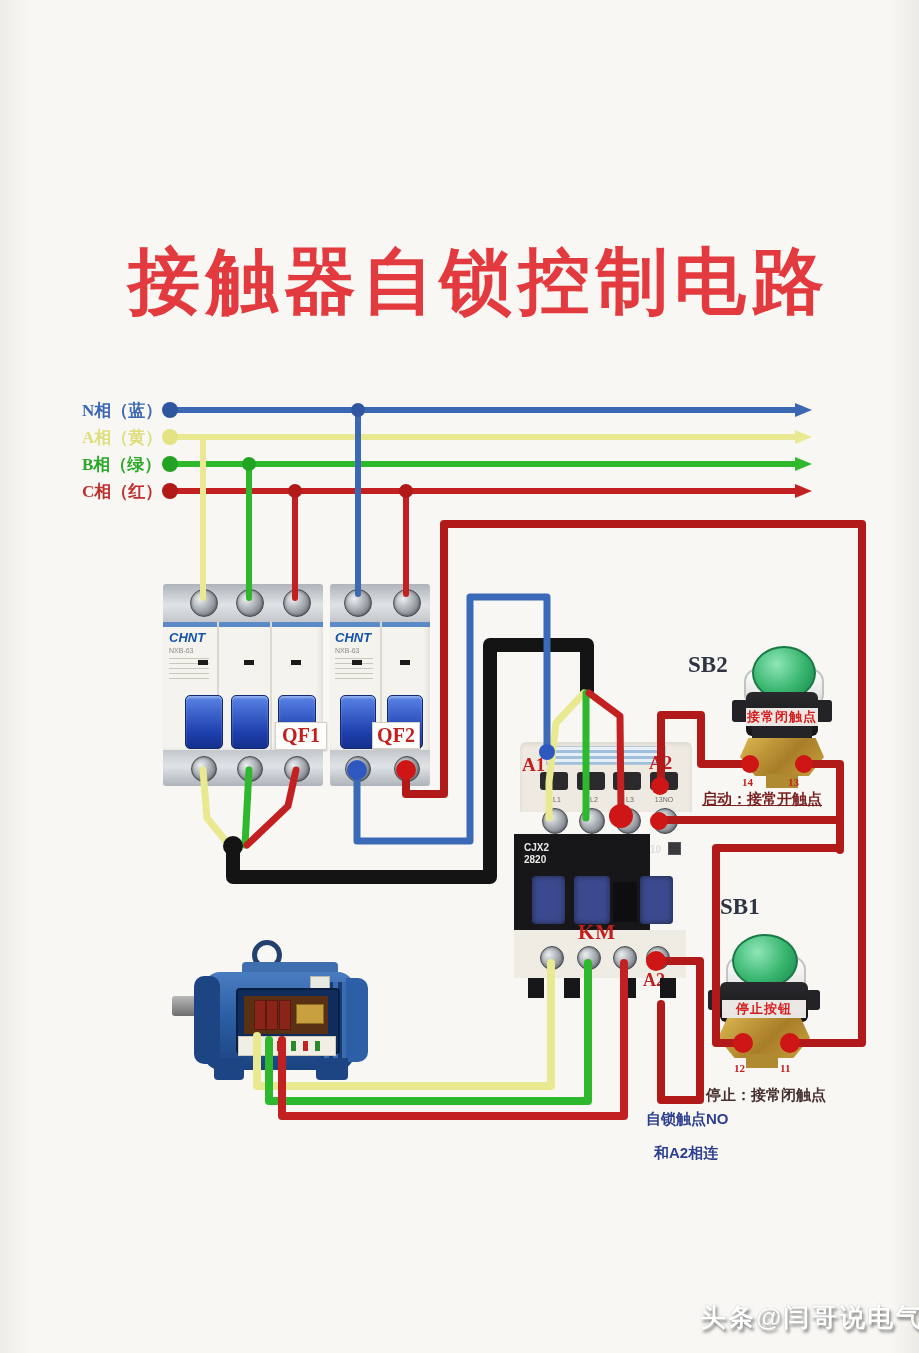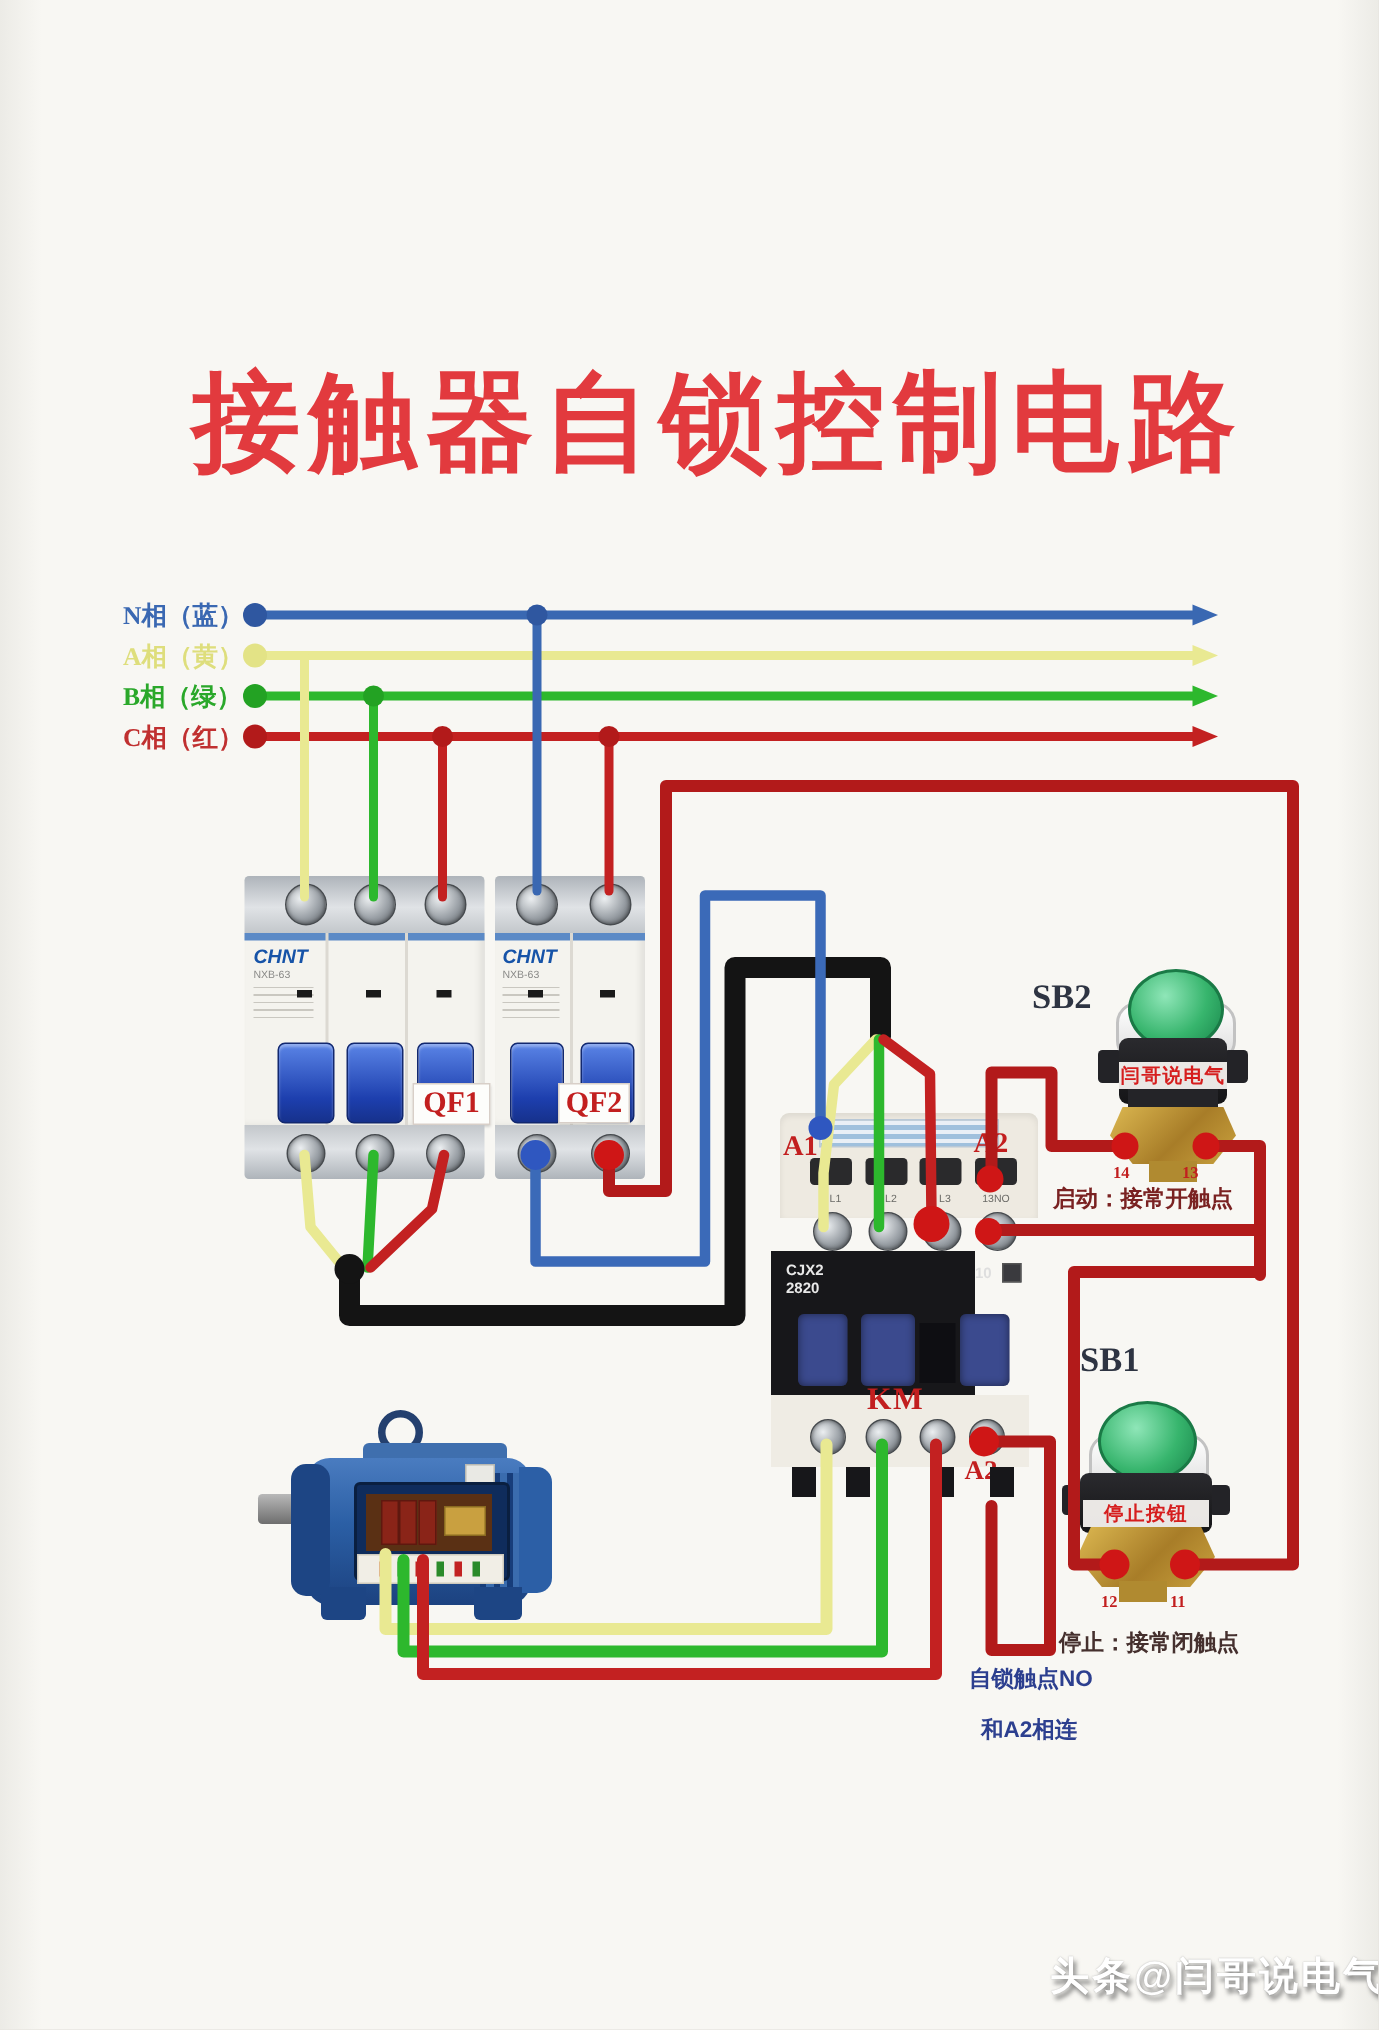--- a/index.html
+++ b/index.html
@@ -148,27 +148,27 @@
     <div class="ab blacksq" style="left:146px;top:236px;width:16px;height:20px;"></div>
   </div>
 
   <div class="ab" style="left:686px;top:640px;width:190px;height:175px;">
     <div class="ab sbname" style="left:2px;top:12px;">SB2</div>
     <div class="ab capring" style="left:58px;top:28px;width:76px;height:36px;"></div>
     <div class="ab capgreen" style="left:66px;top:6px;width:60px;height:50px;"></div>
     <div class="ab" style="left:46px;top:60px;width:16px;height:22px;background:#232327;border-radius:3px;"></div>
     <div class="ab" style="left:130px;top:60px;width:16px;height:22px;background:#232327;border-radius:3px;"></div>
     <div class="ab btnbody" style="left:60px;top:52px;width:72px;height:44px;"></div>
-    <div class="ab btnband" style="left:60px;top:68px;width:72px;height:18px;">闫哥说电气</div>
+    <div class="ab btnband" style="left:60px;top:68px;width:72px;height:18px;">接常闭触点</div>
     <div class="ab" style="left:66px;top:86px;width:60px;height:16px;background:#242428;"></div>
     <div class="ab goldbase" style="left:54px;top:98px;width:84px;height:38px;"></div>
     <div class="ab" style="left:80px;top:134px;width:32px;height:14px;background:#b08a30;"></div>
     <div class="ab tnum" style="left:56px;top:136px;">14</div>
     <div class="ab tnum" style="left:102px;top:136px;">13</div>
-    <div class="ab note" style="left:16px;top:150px;color:#7a2222;">启动：接常开触点</div>
+    <div class="ab note" style="left:16px;top:150px;color:#7a2222;text-decoration:underline;">启动：接常开触点</div>
   </div>
 
   <div class="ab" style="left:700px;top:880px;width:180px;height:215px;margin-top:10px;">
     <div class="ab sbname" style="left:20px;top:4px;">SB1</div>
     <div class="ab capring" style="left:26px;top:66px;width:76px;height:38px;"></div>
     <div class="ab capgreen" style="left:32px;top:44px;width:62px;height:50px;"></div>
     <div class="ab" style="left:8px;top:100px;width:14px;height:20px;background:#232327;border-radius:3px;"></div>
     <div class="ab" style="left:106px;top:100px;width:14px;height:20px;background:#232327;border-radius:3px;"></div>
     <div class="ab btnbody" style="left:20px;top:92px;width:88px;height:40px;"></div>
     <div class="ab btnband" style="left:22px;top:110px;width:84px;height:18px;">停止按钮</div>

